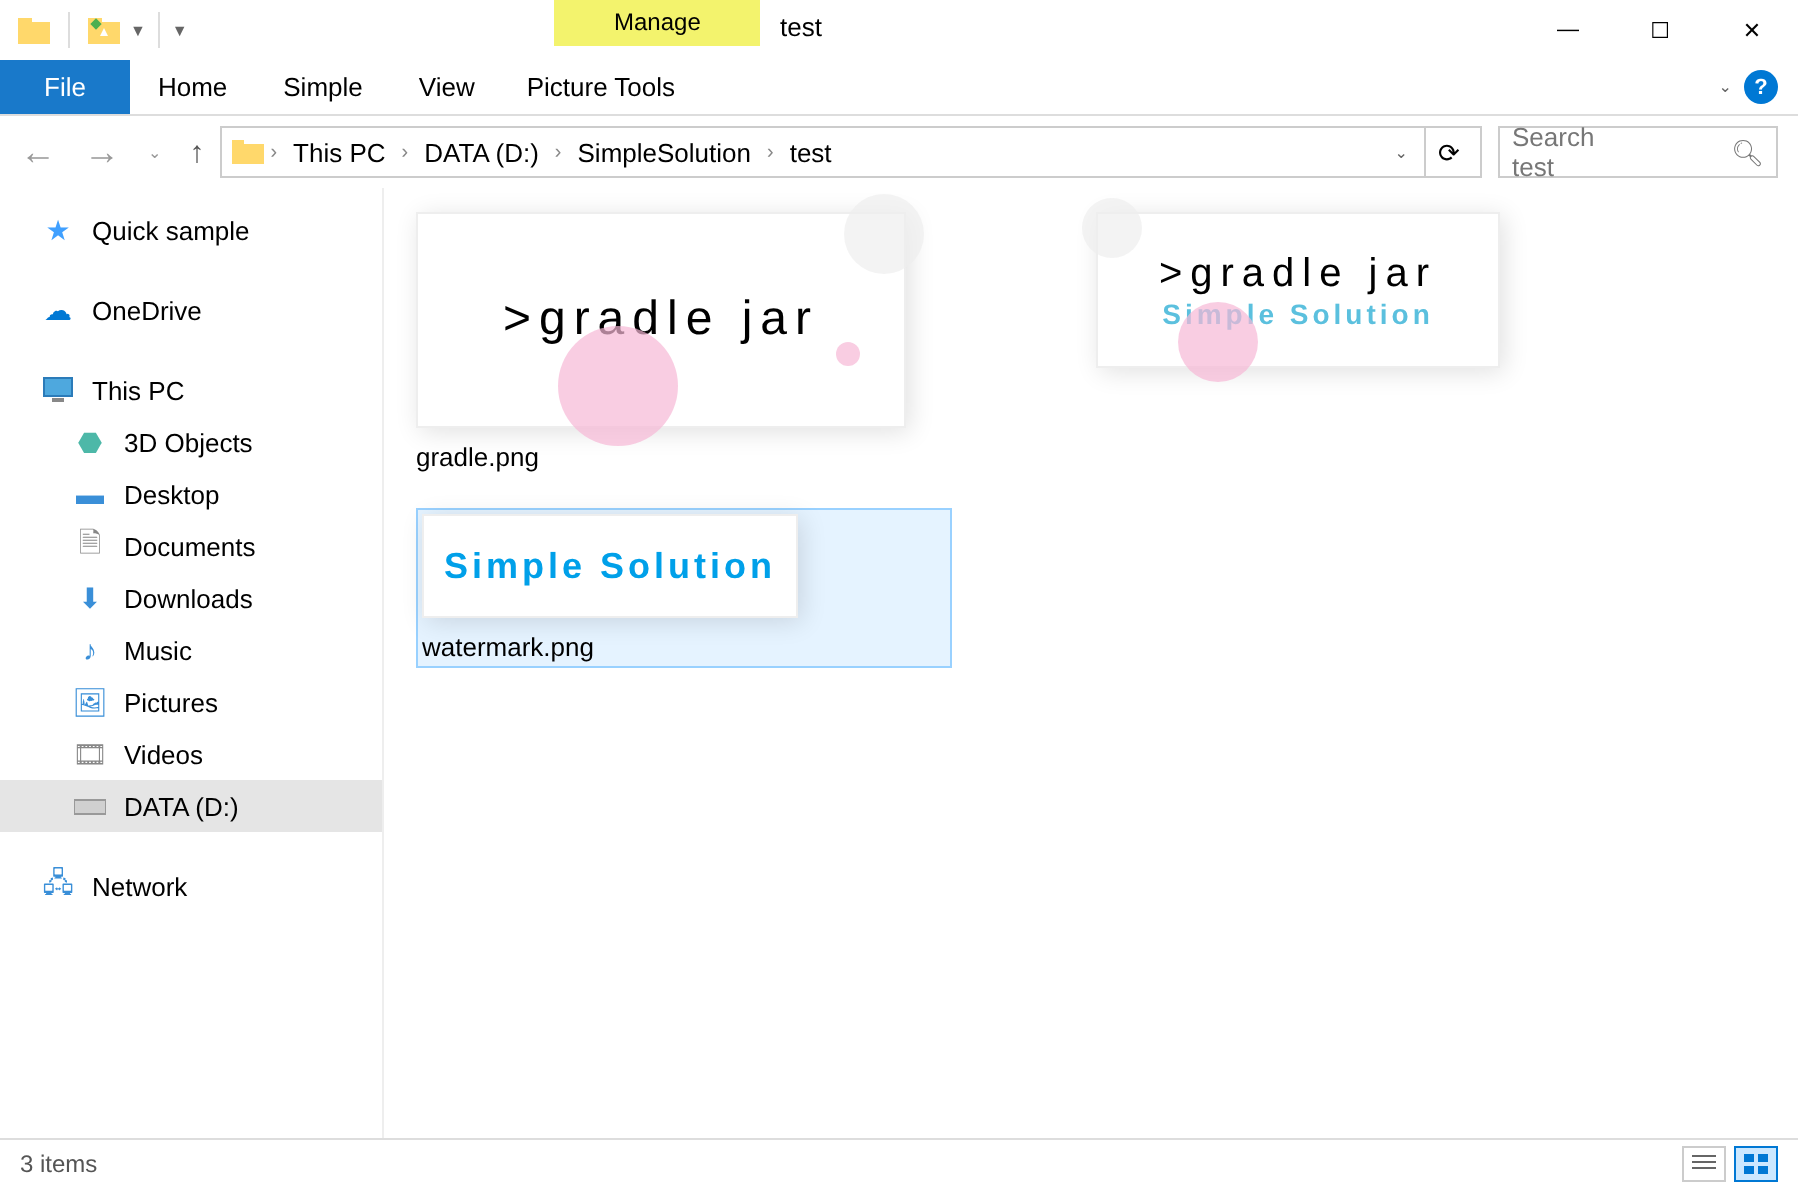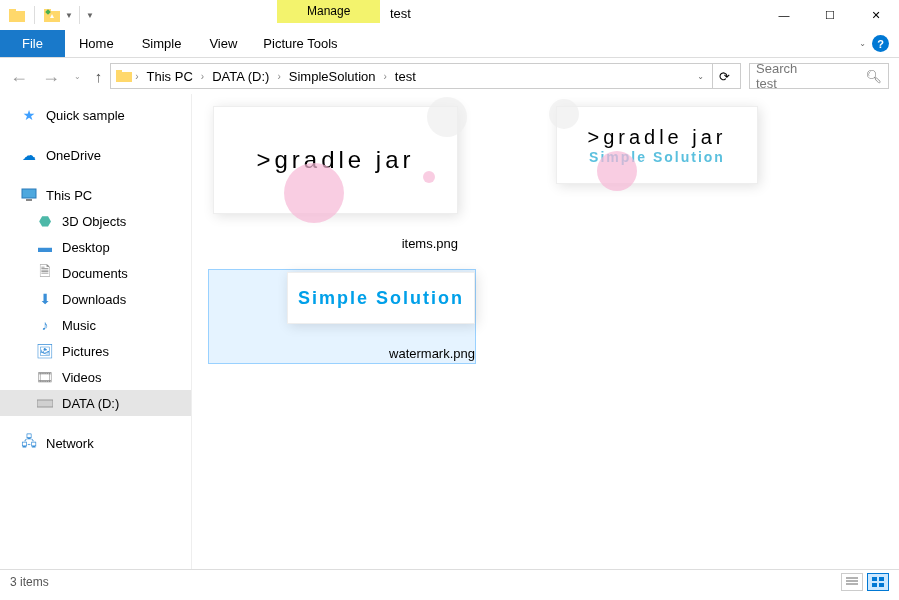--- a/index.html
+++ b/index.html
@@ -44,21 +44,21 @@
     
     .main { display: flex; height: 475px; }
     .sidebar { width: 192px; padding: 8px 0; overflow: hidden; border-right: 1px solid #eee; }
     .side-item { height: 26px; display: flex; align-items: center; padding-left: 20px; gap: 8px; font-size: 13px; }
     .side-item.sub { padding-left: 36px; }
     .side-item.sel { background: #e5e5e5; }
     .side-group { margin-bottom: 14px; }
     .side-icon { width: 18px; height: 18px; display: flex; align-items: center; justify-content: center; font-size: 14px; }
 
     .content { flex: 1; padding: 12px 16px; display: flex; flex-wrap: wrap; align-content: flex-start; gap: 18px 90px; }
-    .file-item { display: flex; flex-direction: column; align-items: flex-end; gap: 22px; }
+    .file-item { display: flex; flex-direction: column; align-items: flex-start; gap: 7px; }
     .thumb { border: 1px solid #eee; box-shadow: 2px 2px 12px rgba(0,0,0,0.12); padding: 4px; background: #fff; display: flex; align-items: center; justify-content: center; position: relative; }
     .thumb.t1 { width: 245px; height: 108px; }
     .thumb.t2 { width: 202px; height: 78px; }
     .thumb.t3 { width: 188px; height: 52px; }
     .thumb-txt { font-size: 24px; letter-spacing: 4px; font-weight: 300; }
     .thumb-txt.sm { font-size: 20px; }
     .thumb-sub { font-size: 14px; color: #5bc0de; font-weight: 600; letter-spacing: 2px; }
     .thumb-sub.lg { font-size: 18px; color: #00a0e9; }
     .pink-circle { position: absolute; border-radius: 50%; background: #f7b8d5; opacity: 0.7; }
     .file-name { font-size: 13px; }
@@ -223,21 +223,21 @@
 
   <div class="content">
 
     <div class="file-item" style="width:250px">
       <div class="thumb t1">
         <div class="pink-circle" style="width:60px;height:60px;left:70px;bottom:-10px"></div>
         <div class="pink-circle" style="width:12px;height:12px;right:22px;bottom:30px"></div>
         <div class="pink-circle" style="width:40px;height:40px;right:-10px;top:-10px;background:#eee"></div>
         <span class="thumb-txt">&gt;gradle jar</span>
       </div>
-      <span class="file-name">items.png</span>
+      <span class="file-name">gradle.png</span>
     </div>
 
     <div class="file-item" style="width:210px">
       <div class="thumb t2">
         <div class="pink-circle" style="width:40px;height:40px;left:40px;bottom:-8px"></div>
         <div class="pink-circle" style="width:30px;height:30px;left:-8px;top:-8px;background:#eee"></div>
         <div style="display:flex;flex-direction:column;align-items:center">
           <span class="thumb-txt sm">&gt;gradle jar</span>
           <span class="thumb-sub">Simple Solution</span>
         </div>

